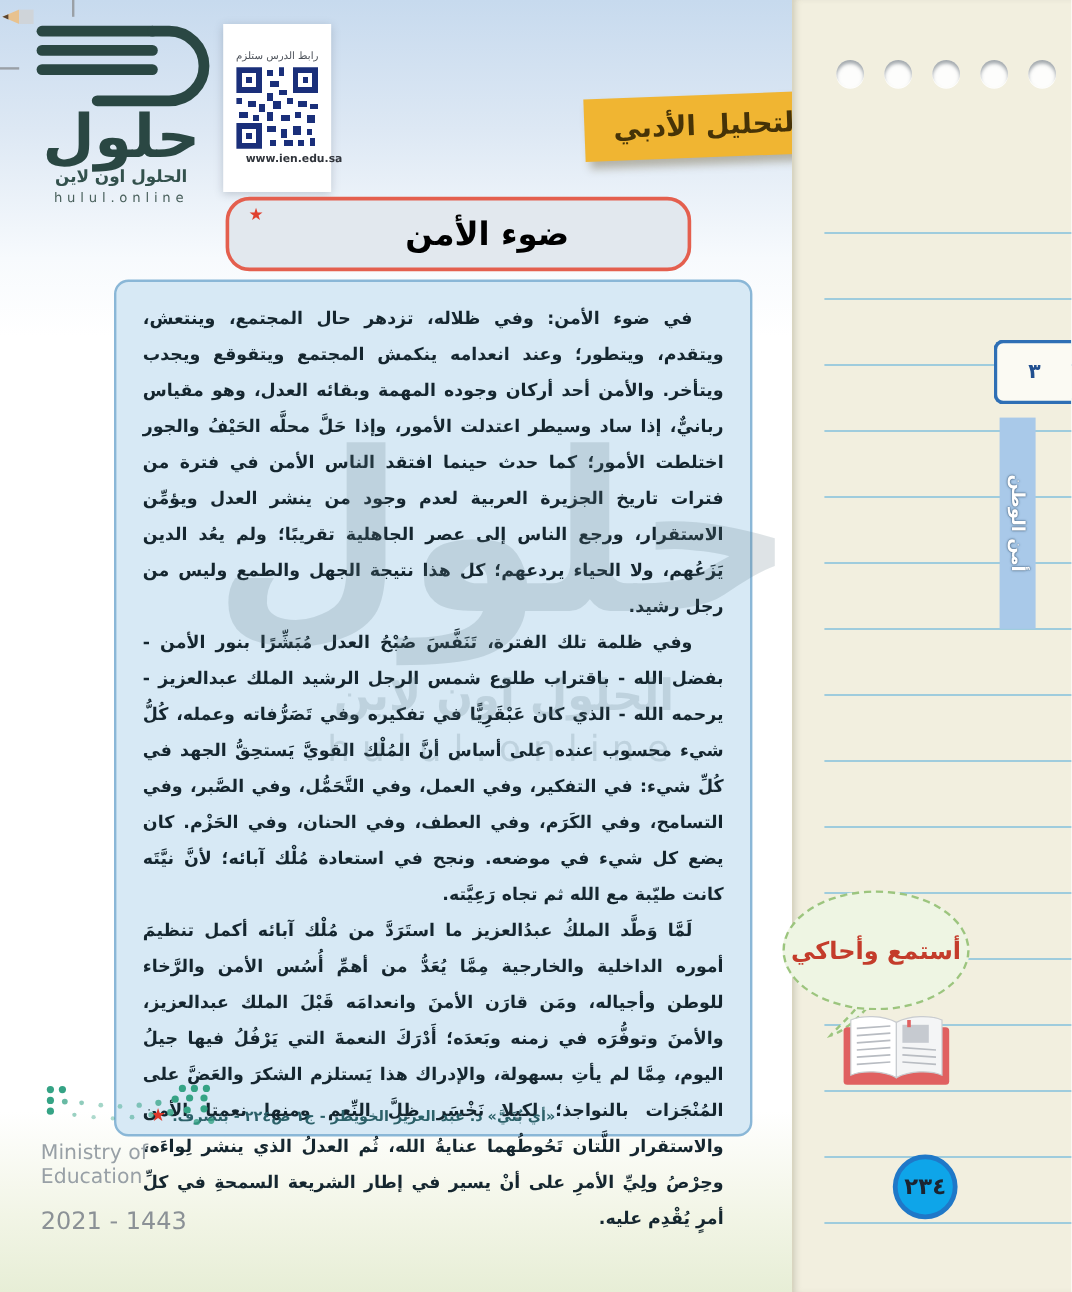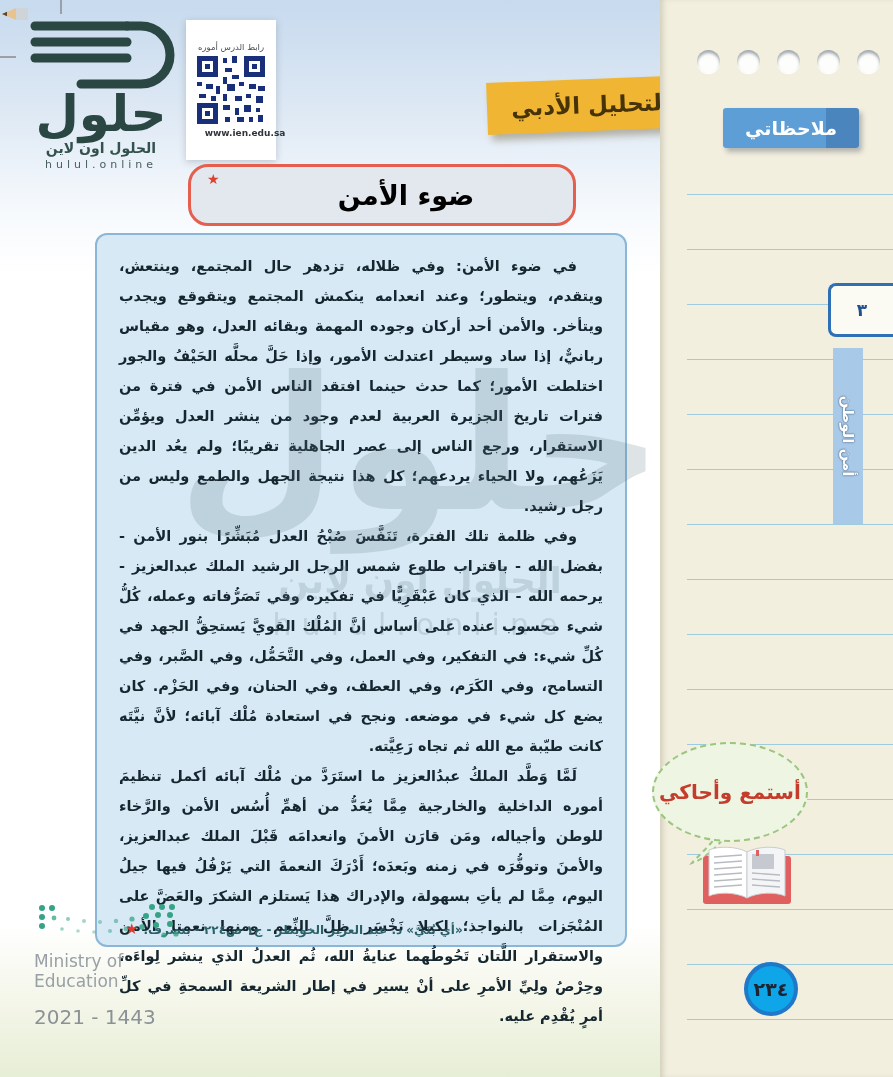--- a/index.html
+++ b/index.html
@@ -125,21 +125,21 @@
           <line x1="14" y1="42" x2="106" y2="42"></line>
           <path d="M106,10 h14 a29,29 0 0 1 0,58 h-60"></path>
         </g>
       </svg>
       <div class="wordmark">حلول</div>
       <div class="sub-ar">الحلول اون لاين</div>
       <div class="sub-en">hulul.online</div>
     </div>
 
     <div class="qr-card">
-      <div class="qr-label">رابط الدرس أموره</div>
+      <div class="qr-label">رابط الدرس ستلزم</div>
       <svg width="68" height="68" viewBox="0 0 29 29" shape-rendering="crispEdges">
         <rect width="29" height="29" fill="#fff"></rect>
         <g fill="#1a2f7a">
           <rect x="0" y="0" width="9" height="9"></rect>
             <rect x="20" y="0" width="9" height="9"></rect>
             <rect x="0" y="20" width="9" height="9"></rect>
           <rect x="2" y="2" width="5" height="5" fill="#fff"></rect>
             <rect x="22" y="2" width="5" height="5" fill="#fff"></rect>
             <rect x="2" y="22" width="5" height="5" fill="#fff"></rect>
           <rect x="3.5" y="3.5" width="2" height="2"></rect>
@@ -239,23 +239,20 @@
 
   <div class="sidebar">
     <div class="lines"></div>
     <div class="holes">
       <div class="hole"></div>
       <div class="hole"></div>
       <div class="hole"></div>
       <div class="hole"></div>
       <div class="hole"></div>
     </div>
-    <div class="notes-tab">
-      <span>ملاحظاتي</span>
-    </div>
   </div>
 
   <div class="unit-box">
     <span>٣</span>
   </div>
 
   <div class="unit-ribbon">
     <span>أمن الوطن</span>
   </div>
 

